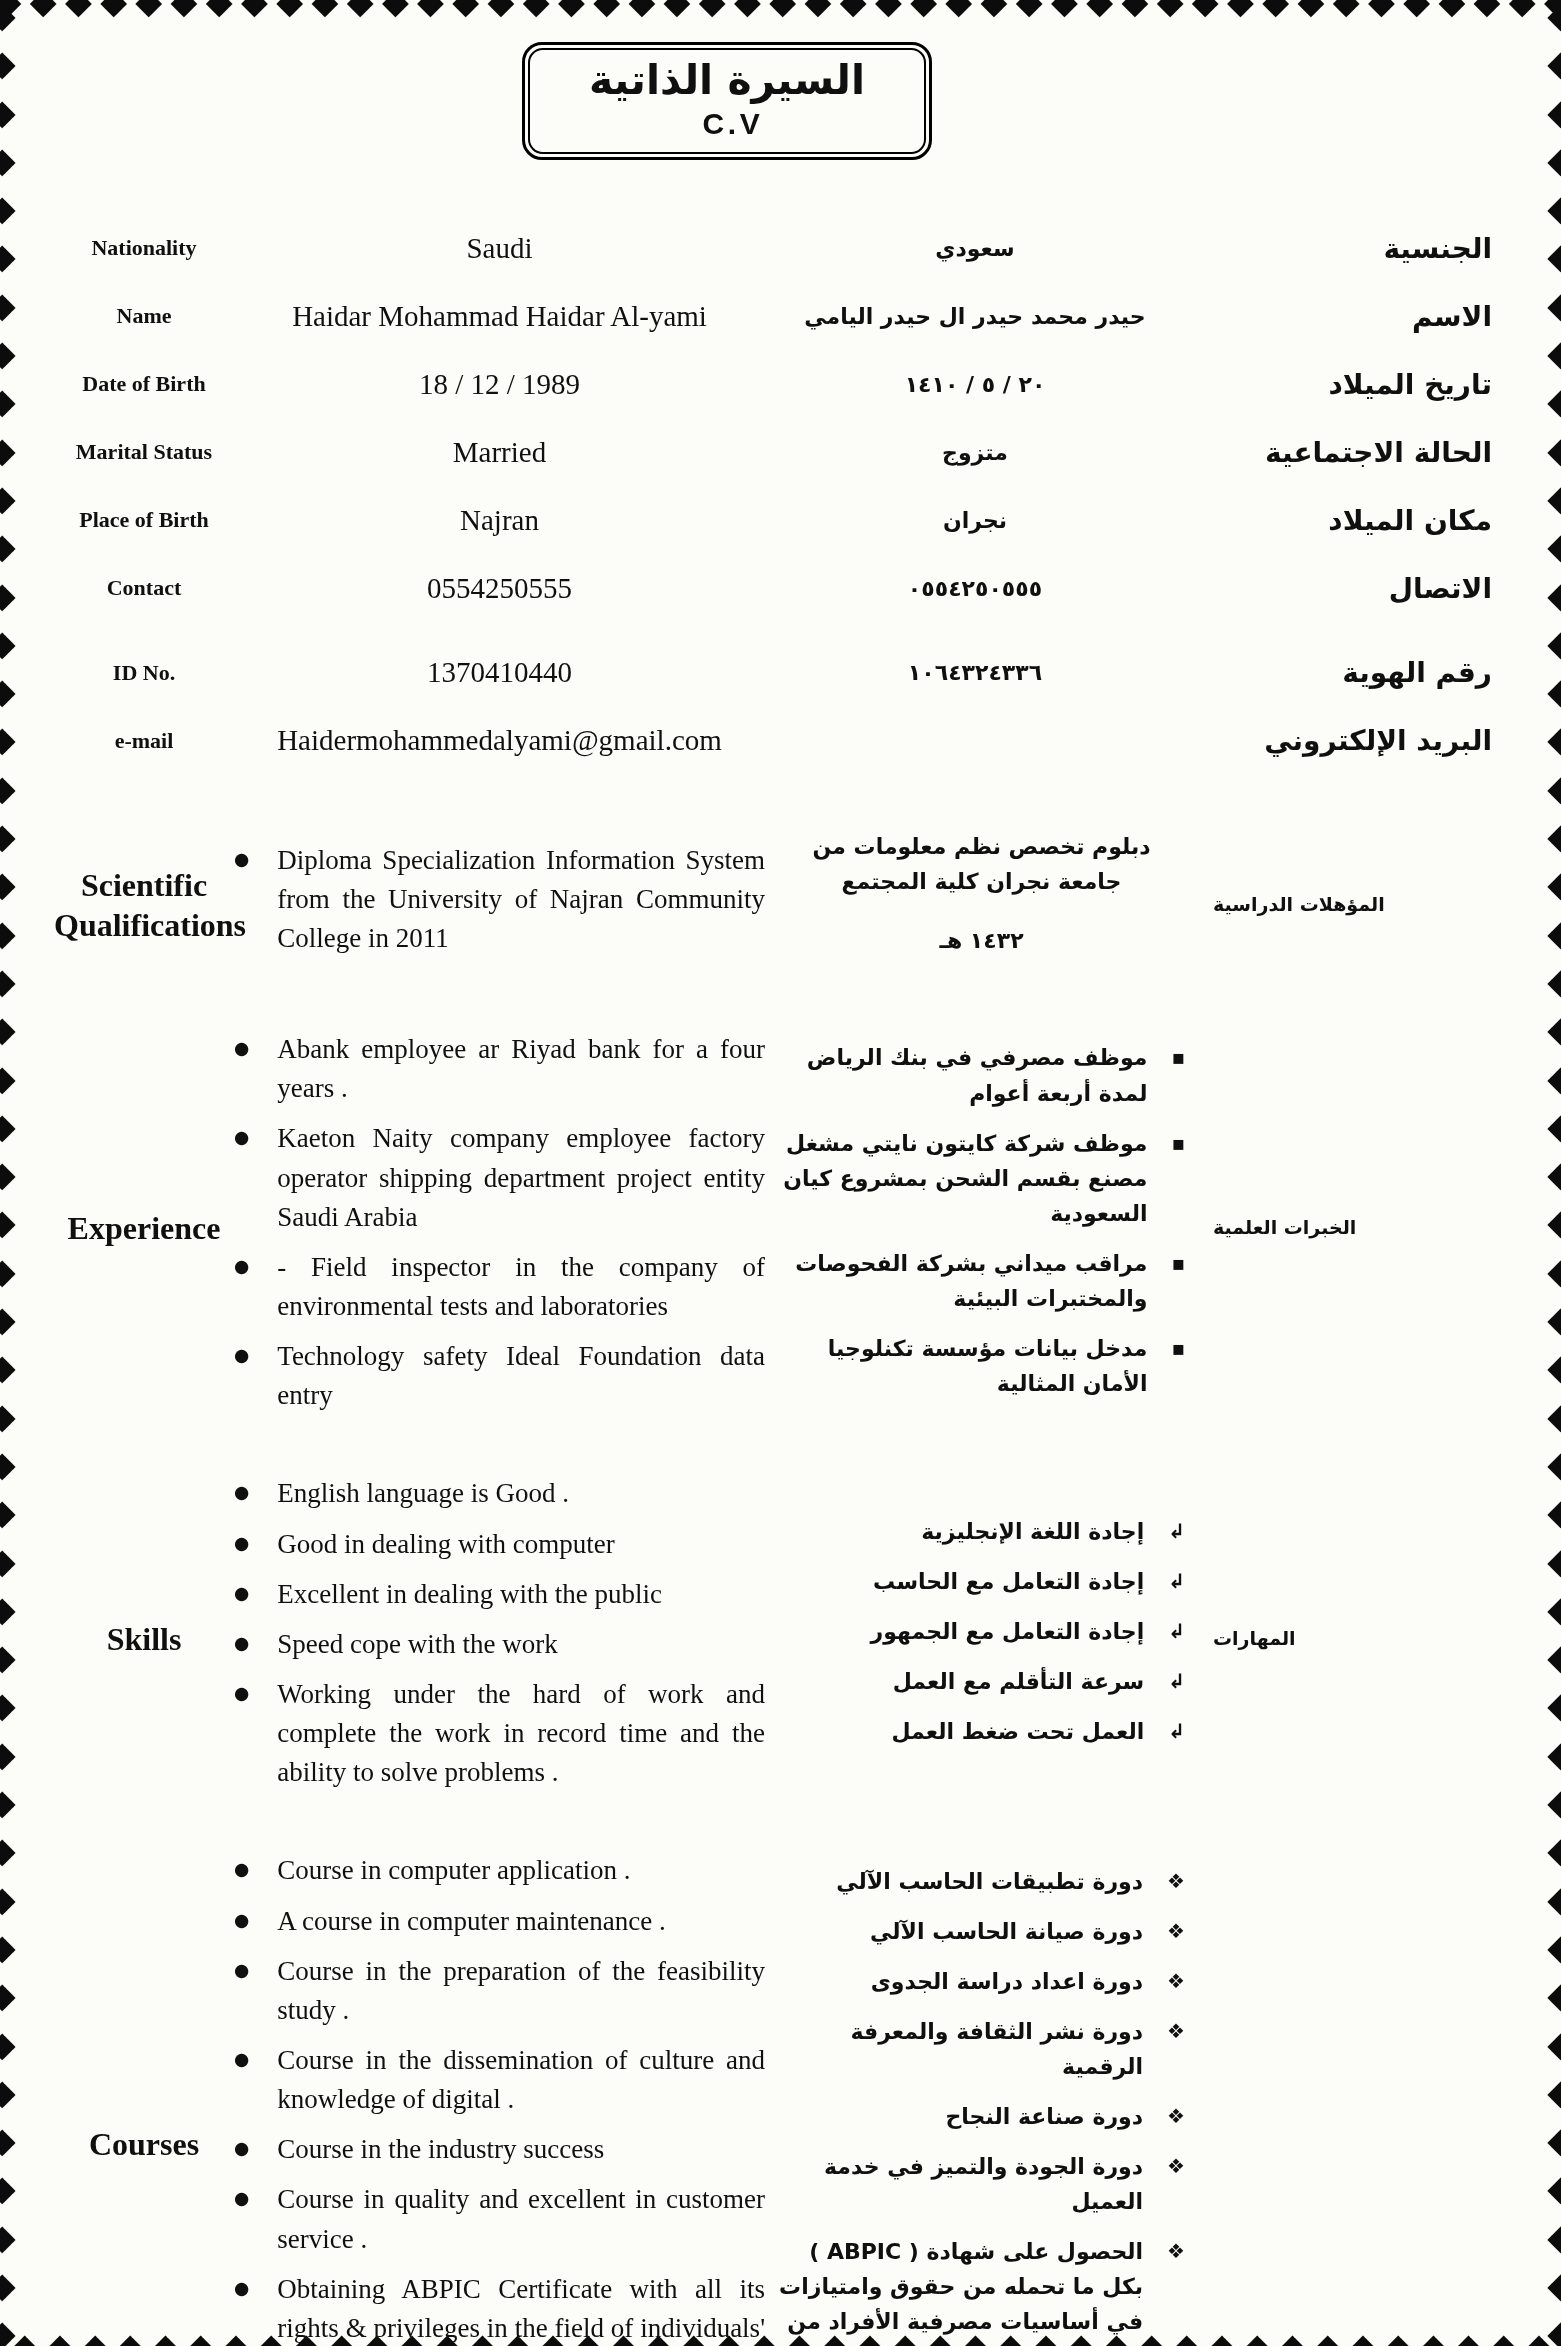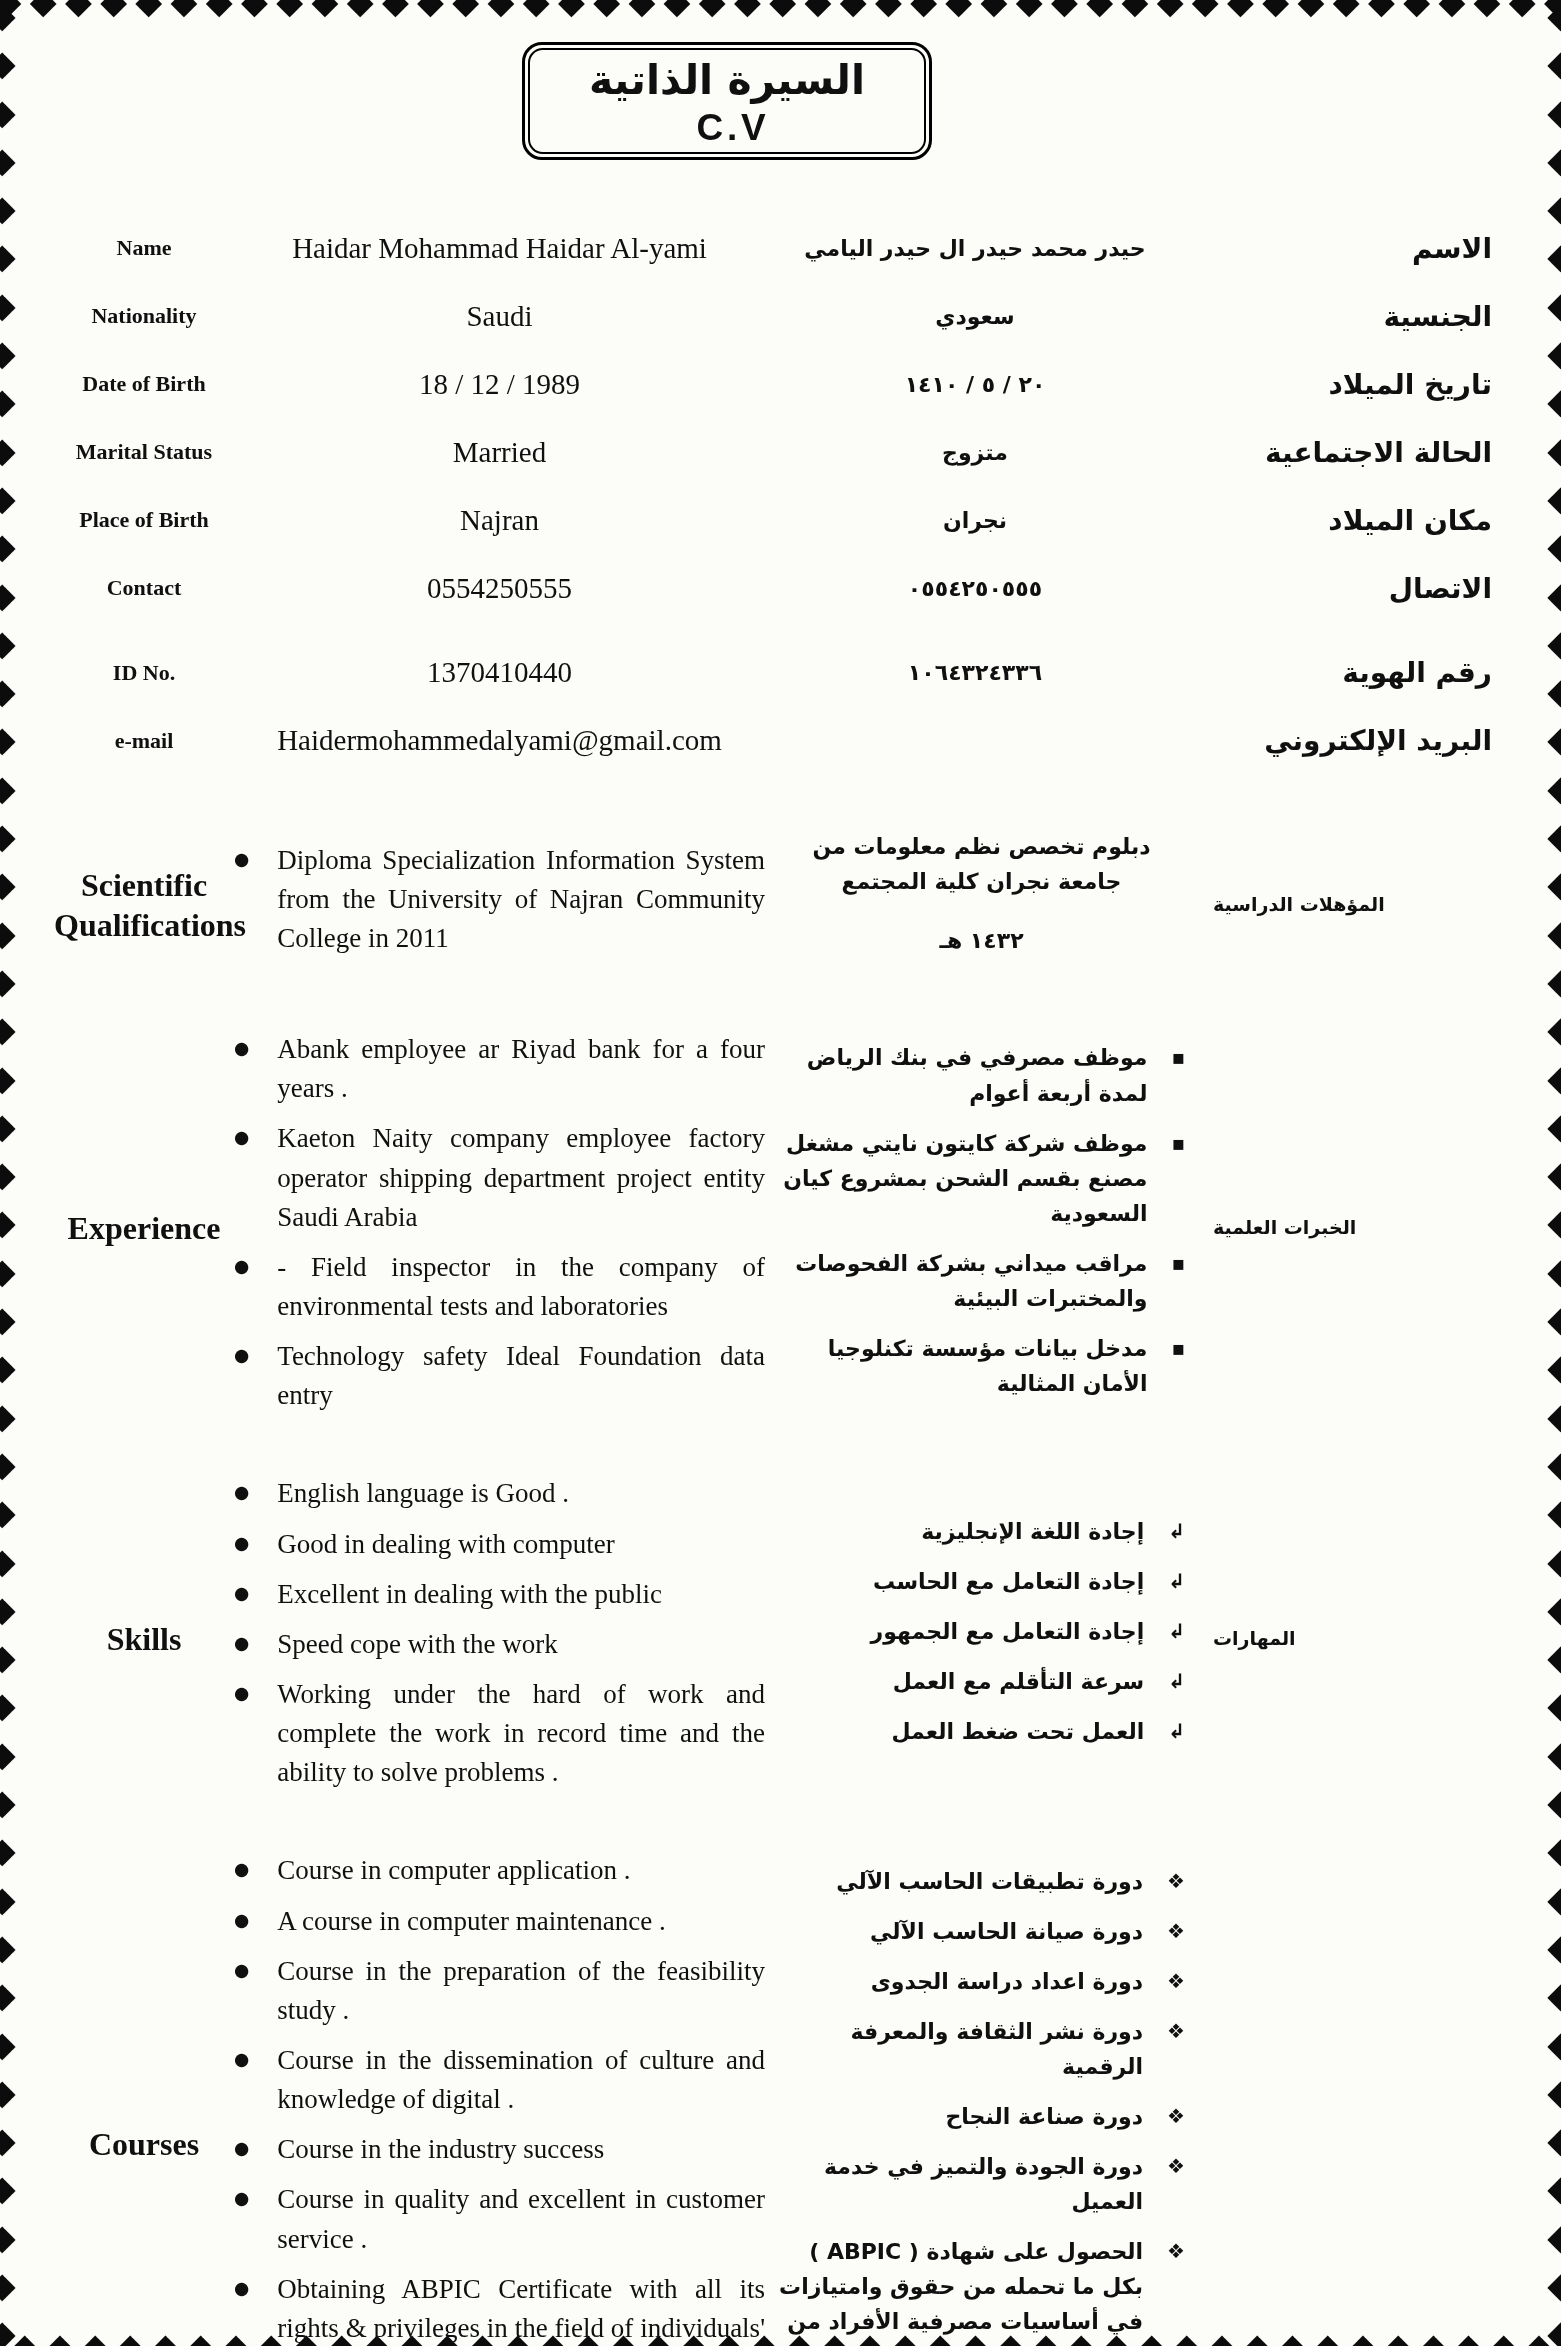--- a/index.html
+++ b/index.html
@@ -48,21 +48,21 @@
     margin-top:13px;
     font-family:"DejaVu Sans", sans-serif;
     font-weight:bold;
     font-size:41px;
     line-height:1.1;
   }
   .title-latin{
     margin-top:3.7px;
     font-family:"Liberation Sans", sans-serif;
     font-weight:900;
-    font-size:37px;
+    font-size:30px;
     letter-spacing:3.7px;
     padding-left:12px;
   }
 
   
   .main{
     position:absolute;
     left:54px;right:44px;top:214px;
   }
   .grid4{
@@ -172,32 +172,32 @@
   <div class="title-box">
     <div class="title-ar" dir="rtl">السيرة الذاتية</div>
     <div class="title-latin">C.V</div>
   </div>
 
   <div class="main">
 
     <div class="info-table">
 
     <div class="info-row grid4">
+        <div class="label-en">Nationality</div>
+        <div class="value-en">Saudi</div>
+        <div class="value-ar" dir="rtl">سعودي</div>
+        <div class="label-ar" dir="rtl">الجنسية</div>
+      </div>
+        <div class="info-row grid4">
         <div class="label-en">Name</div>
         <div class="value-en">Haidar Mohammad Haidar Al-yami</div>
         <div class="value-ar" dir="rtl">حيدر محمد حيدر ال حيدر اليامي</div>
         <div class="label-ar" dir="rtl">الاسم</div>
       </div>
         <div class="info-row grid4">
-        <div class="label-en">Nationality</div>
-        <div class="value-en">Saudi</div>
-        <div class="value-ar" dir="rtl">سعودي</div>
-        <div class="label-ar" dir="rtl">الجنسية</div>
-      </div>
-        <div class="info-row grid4">
         <div class="label-en">Date of Birth</div>
         <div class="value-en">18 / 12 / 1989</div>
         <div class="value-ar" dir="rtl">٢٠ / ٥ / ١٤١٠</div>
         <div class="label-ar" dir="rtl">تاريخ الميلاد</div>
       </div>
         <div class="info-row grid4">
         <div class="label-en">Marital Status</div>
         <div class="value-en">Married</div>
         <div class="value-ar" dir="rtl">متزوج</div>
         <div class="label-ar" dir="rtl">الحالة الاجتماعية</div>

